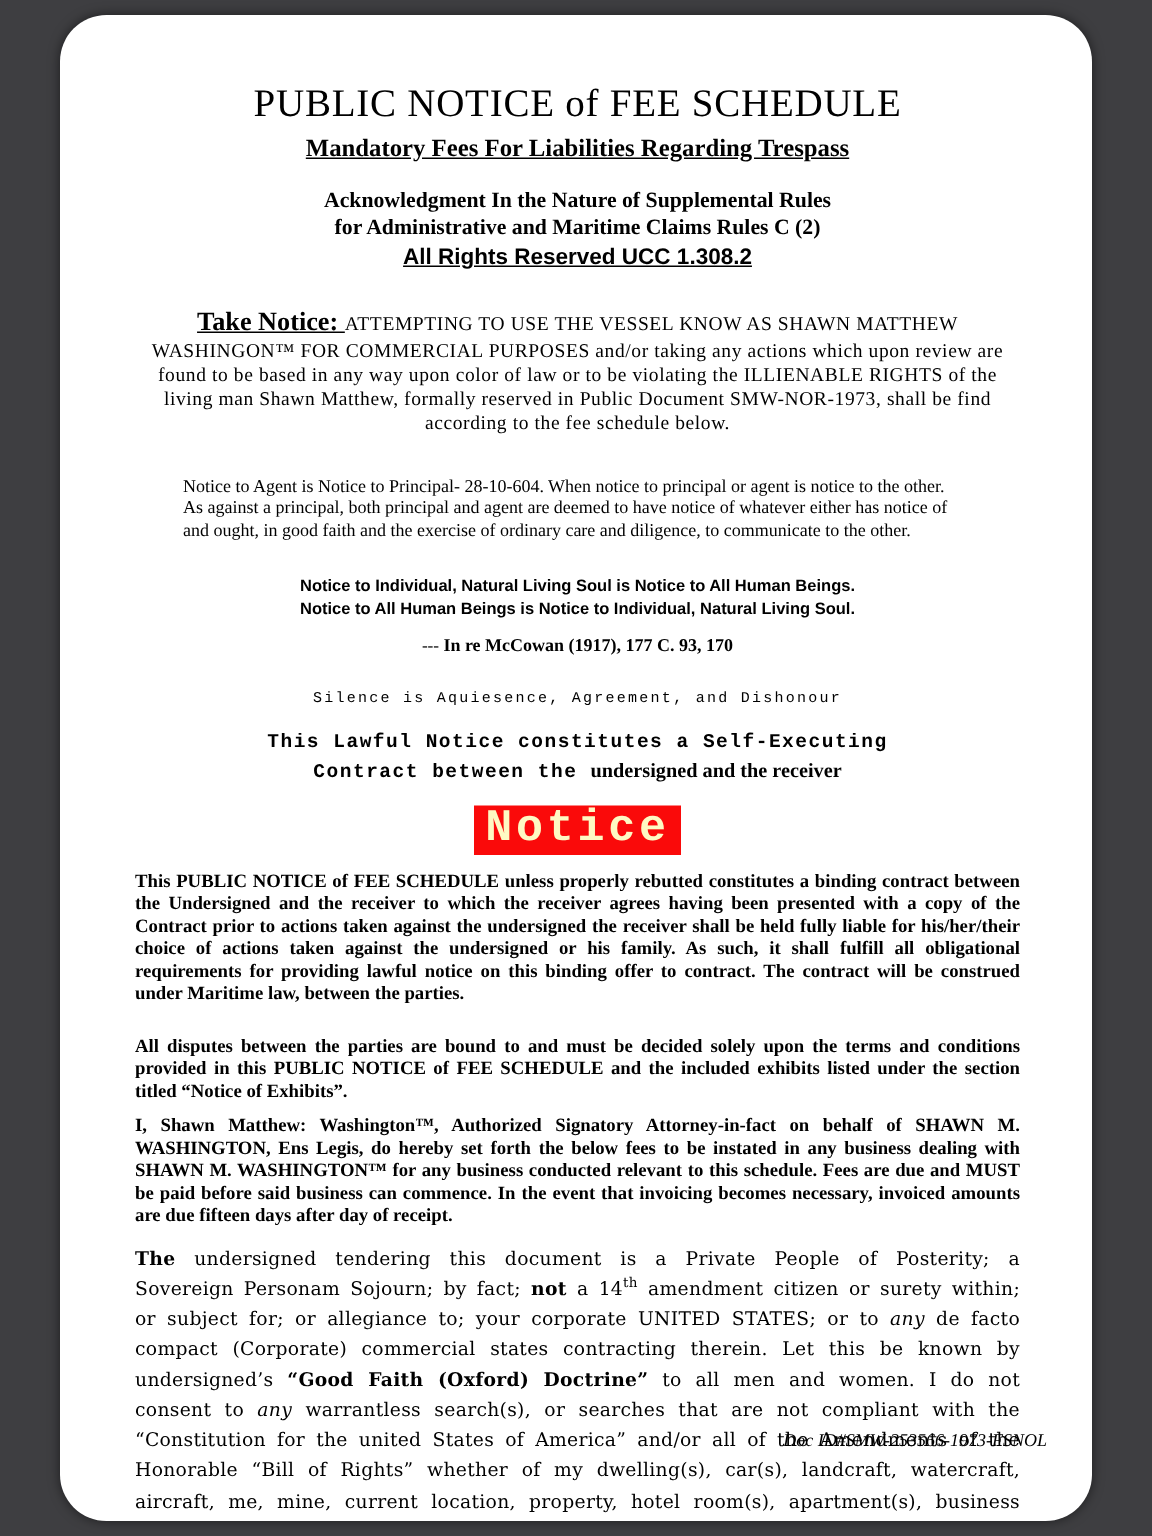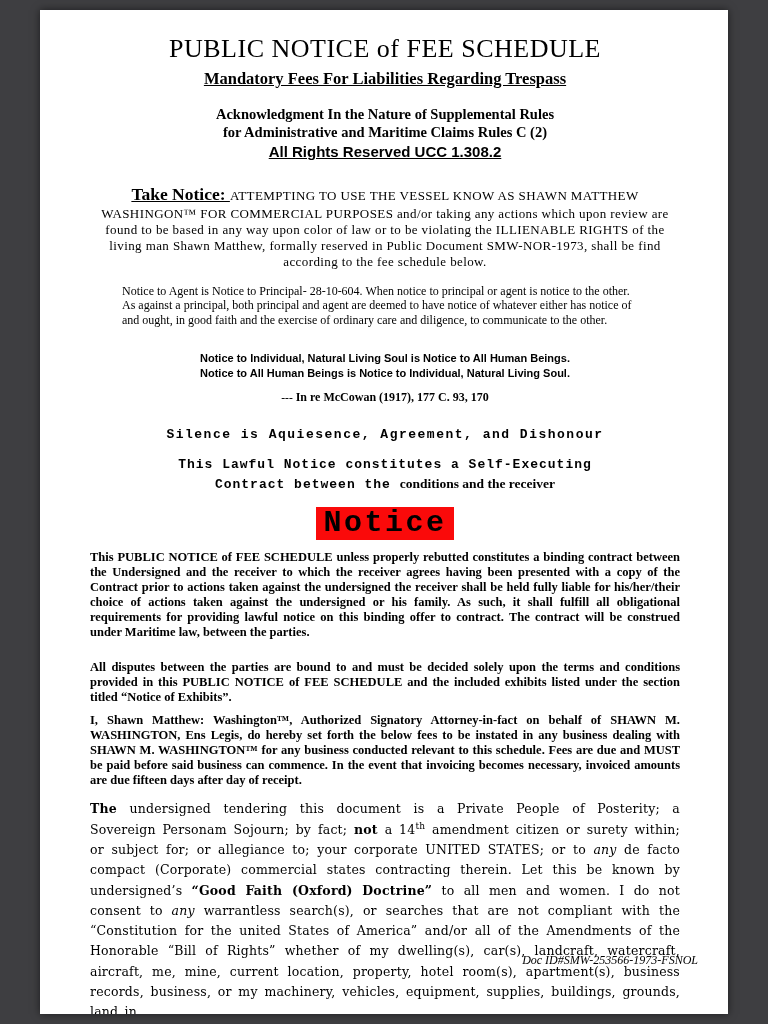--- a/index.html
+++ b/index.html
@@ -8,61 +8,62 @@
     background:#3e3e41;
     font-family:"Liberation Serif", serif;
     color:#000;
     overflow:hidden;
   }
   .viewer { width:768px; height:1024px; padding:10px 40px; }
   .page {
     position:relative;
     background:#ffffff;
     width:688px; height:1004px;
-    padding:24px 48px 0 50px;
+    padding:44px 48px 0 50px;
     overflow:hidden;
     box-shadow:0 0 8px rgba(0,0,0,0.55);
+    border-radius:31px;
   }
   .doc-title {
     text-align:center; font-size:26px; font-weight:normal; letter-spacing:0.5px;
   }
   .doc-subtitle {
     margin-top:5px; text-align:center; font-size:16.5px; font-weight:bold;
     text-decoration:underline;
   }
   .ack { margin-top:17px; text-align:center; font-weight:bold; font-size:14.5px; line-height:1.22; }
   .ack-rights {
     font-family:"Liberation Sans", sans-serif; font-size:15px;
     text-decoration:underline; margin-top:2px;
   }
   .take-notice {
     margin-top:22px; text-align:center; font-size:13px; line-height:1.25; letter-spacing:0.4px;
   }
   .tn-label { font-size:17.5px; font-weight:bold; text-decoration:underline; letter-spacing:0; }
-  .agent-para { margin:13px 44px 0 32px; font-size:12px; line-height:1.22; text-align:left; }
+  .agent-para { margin:26px 44px 0 32px; font-size:12px; line-height:1.22; text-align:left; }
   .soul-notice {
     margin-top:24px; text-align:center; font-family:"Liberation Sans", sans-serif;
     font-weight:bold; font-size:11px; line-height:1.3;
   }
   .law-quote { margin-top:9px; text-align:center; font-size:11.5px; line-height:1.35; }
   .law-quote .cite-bold { font-size:12px; font-weight:bold; }
   .silence-line {
     margin-top:21px; text-align:center; font-family:"Liberation Mono", monospace;
-    font-weight:bold; font-size:13px; letter-spacing:1.5px;
+    font-weight:normal; font-size:10px; letter-spacing:1.5px;
   }
   .lawful {
     margin-top:13px; text-align:center; font-family:"Liberation Mono", monospace;
     font-weight:bold; font-size:13px; letter-spacing:1px; line-height:1.5;
   }
   .lawful .serif-part {
     font-family:"Liberation Serif", serif; font-size:13.5px; letter-spacing:0; font-weight:bold;
   }
   .banner-row { margin-top:12px; text-align:center; }
   .banner {
-    display:inline-block; background:#fa0a0a; color:#000000;
+    display:inline-block; background:#fa0a0a; color:#fef9c3;
     font-family:"Liberation Mono", monospace; font-weight:bold;
     font-size:30px; letter-spacing:2.5px; padding:0 7px; line-height:1.1;
   }
   .body-para { font-weight:bold; font-size:12.5px; line-height:1.2; text-align:justify; }
   .p1 { margin-top:10px; }
   .p2 { margin-top:20px; }
   .p3 { margin-top:8px; }
   .sovereign {
     margin-top:11px; font-family:"DejaVu Serif", serif; font-size:12.5px;
     line-height:1.62; text-align:justify; word-spacing:2px; letter-spacing:0.2px;
@@ -98,21 +99,21 @@
     </div>
 
     <div class="law-quote">
       <div><span>--- </span><span class="cite-bold">In re McCowan (1917), 177 C. 93, 170</span></div>
     </div>
 
     <div class="silence-line">Silence is Aquiesence, Agreement, and Dishonour</div>
 
     <div class="lawful">
       <div>This Lawful Notice constitutes a Self-Executing</div>
-      <div><span>Contract between the </span><span class="serif-part">conditions and the receiver</span></div>
+      <div><span>Contract between the </span><span class="serif-part">undersigned and the receiver</span></div>
     </div>
 
     <div class="banner-row">
       <span class="banner">Notice</span>
     </div>
 
     <p class="body-para p1">This PUBLIC NOTICE of FEE SCHEDULE unless properly rebutted constitutes a binding contract between the Undersigned and the receiver to which the receiver agrees having been presented with a copy of the Contract prior to actions taken against the undersigned the receiver shall be held fully liable for his/her/their choice of actions taken against the undersigned or his family.  As such, it shall fulfill all obligational requirements for providing lawful notice on this binding offer to contract. The contract will be construed under Maritime law, between the parties.</p>
     <p class="body-para p2">All disputes between the parties are bound to and must be decided solely upon the terms and conditions provided in this PUBLIC NOTICE of FEE SCHEDULE and the included exhibits listed under the section titled “Notice of Exhibits”.</p>
     <p class="body-para p3">I, Shawn Matthew: Washington™, Authorized Signatory Attorney-in-fact on behalf of SHAWN M. WASHINGTON, Ens Legis,  do hereby set forth the below fees to be instated in any business dealing with SHAWN M. WASHINGTON™ for any business conducted relevant to this schedule. Fees are due and MUST be paid before said business can commence.  In the event that invoicing becomes necessary, invoiced amounts are due fifteen days after day of receipt.</p>
 

